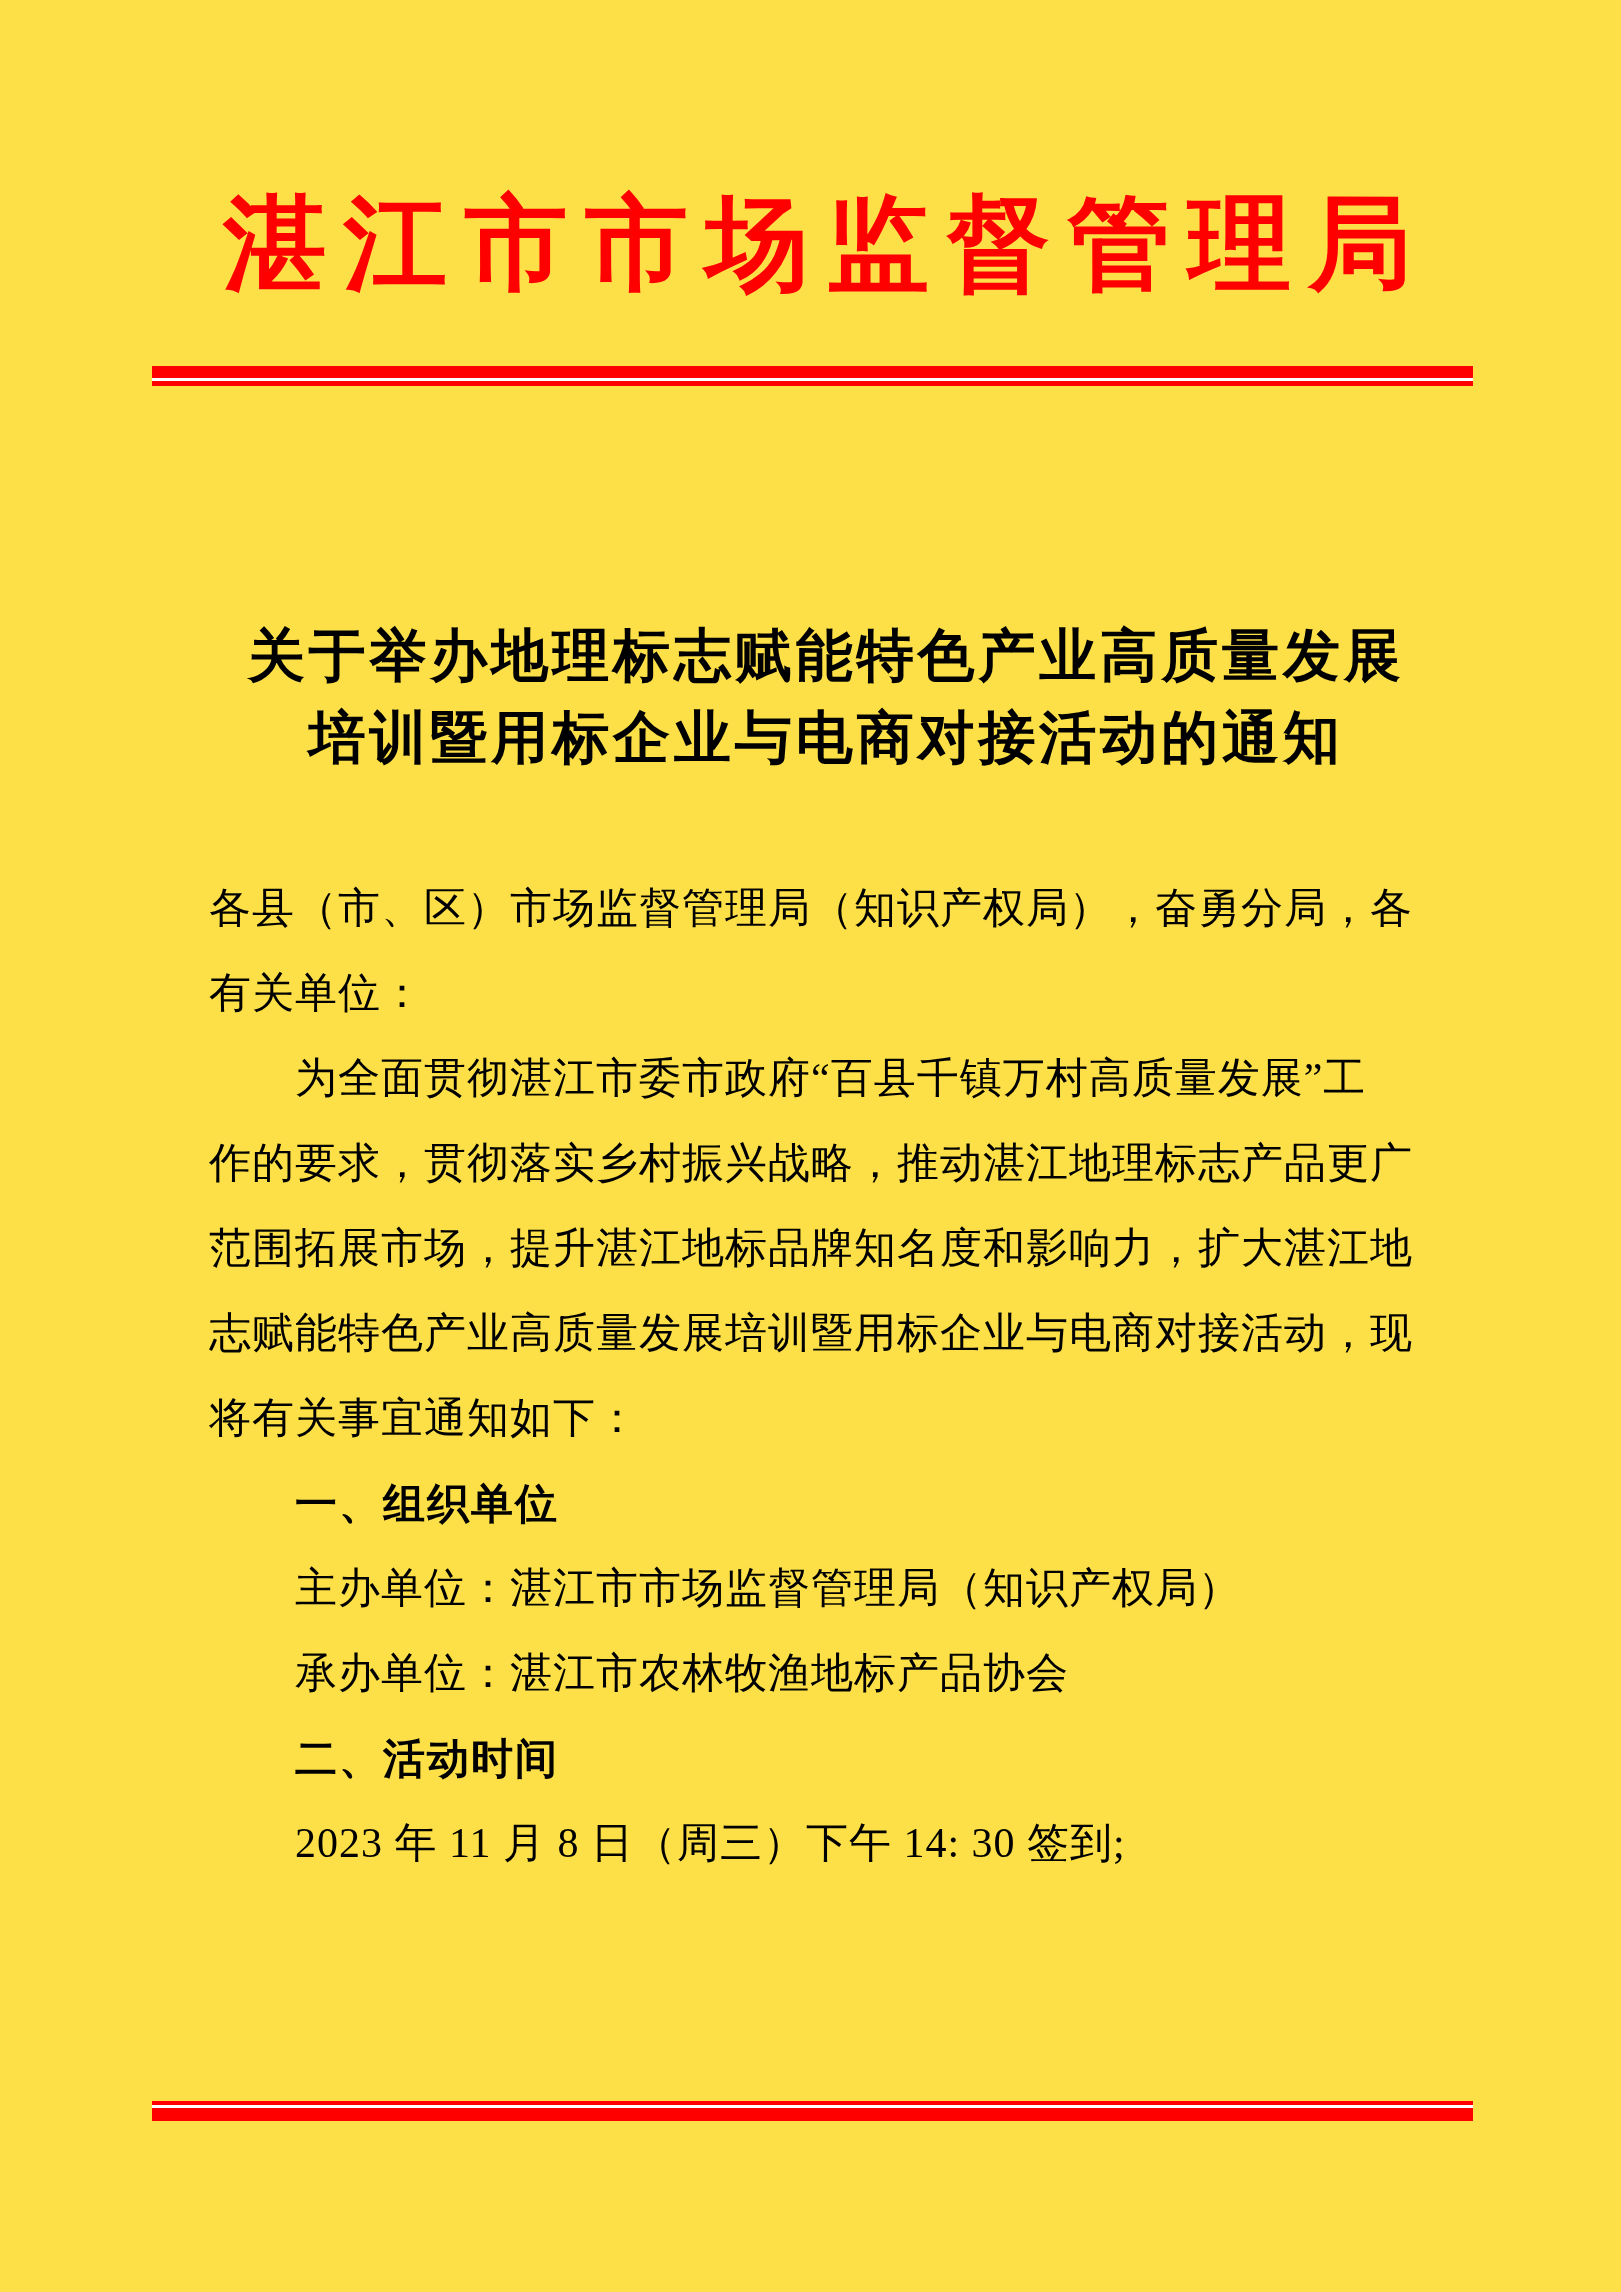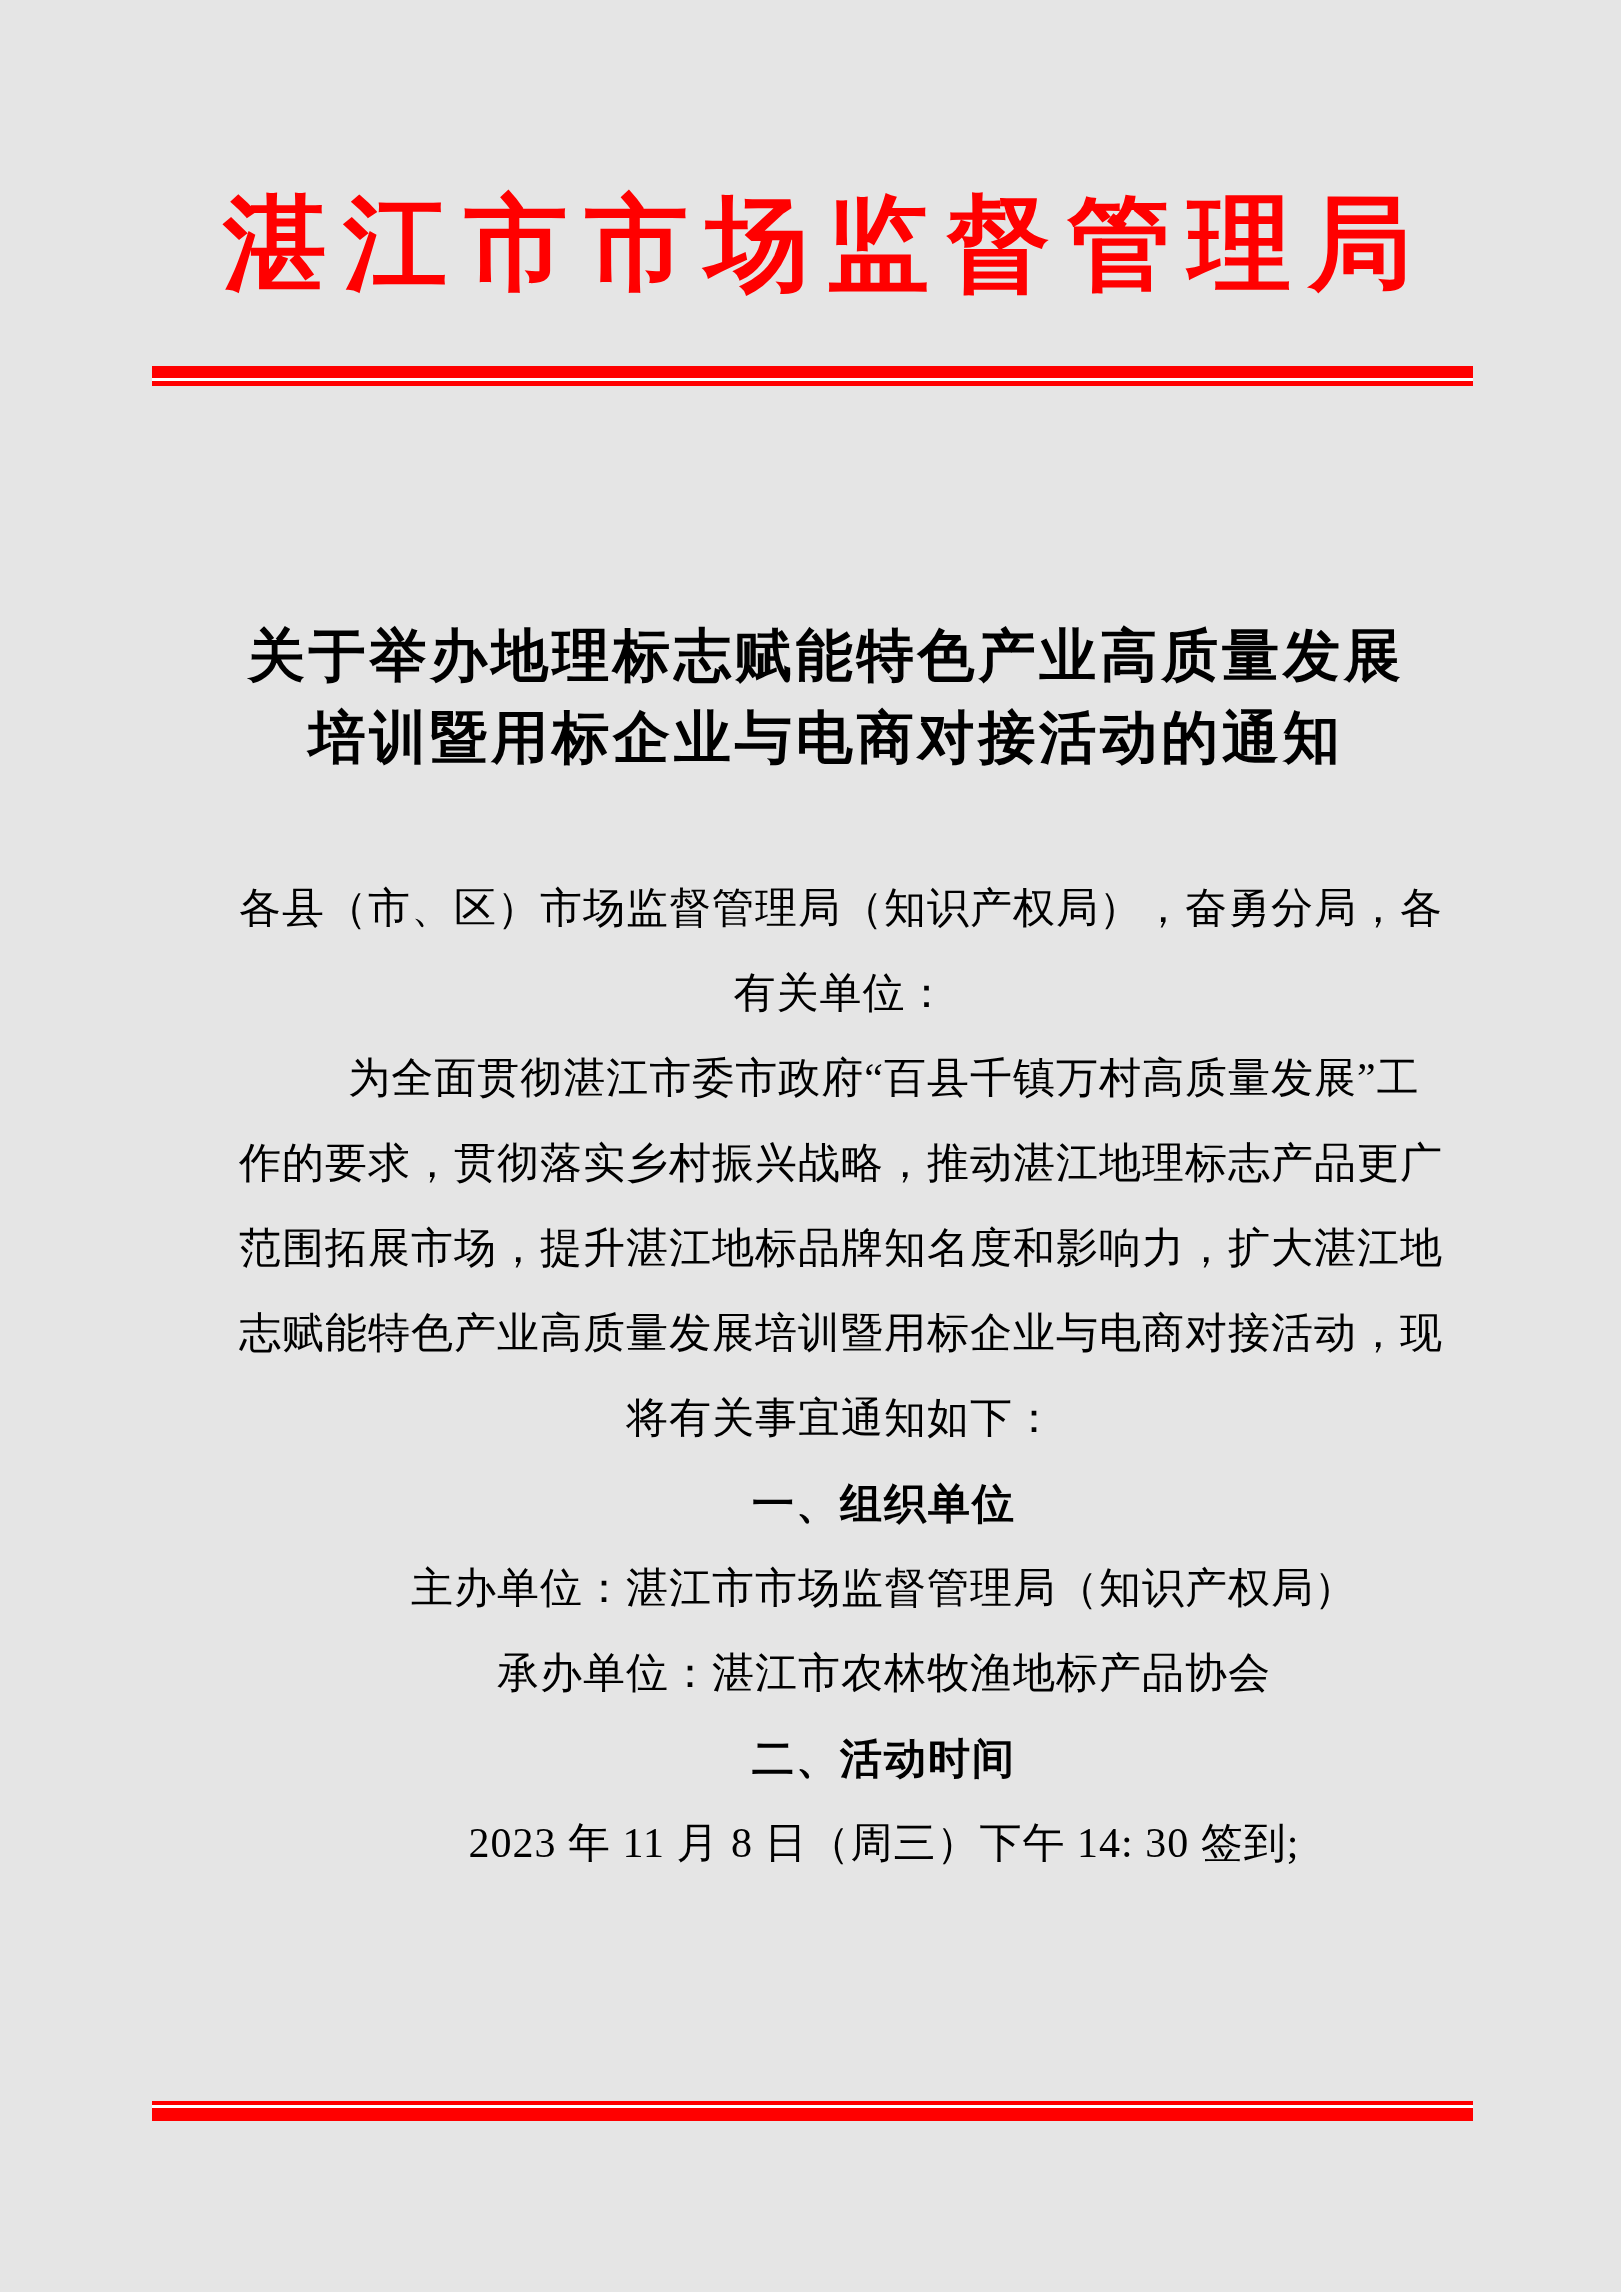--- a/index.html
+++ b/index.html
@@ -5,21 +5,21 @@
   html, body {
     margin: 0;
     padding: 0;
     background: #888;
   }
   .page {
     position: relative;
     width: 1621px;
     height: 2293px;
     margin: 0 auto;
-    background: #e5e5e5;
+    background: #fde047;
     overflow: hidden;
     font-family: "Liberation Serif", "DejaVu Serif", serif;
     color: #000000;
   }
 
   
   .org-header {
     position: absolute;
     top: 176px;
     left: 0;
@@ -70,21 +70,20 @@
     top: 866px;
     left: 209px;
     width: 1264px;
     font-size: 42px;
     line-height: 85px;
     letter-spacing: 1px;
   }
   .text-line {
     white-space: nowrap;
     height: 85px;
-    text-align: center;
   }
   .text-line.indent2 { padding-left: 86px; }
   .text-line.indent7 { padding-left: 311px; }
   .text-line.heading {
     padding-left: 86px;
     font-family: "Liberation Sans", "DejaVu Sans", sans-serif;
     font-weight: bold;
     letter-spacing: 2px;
   }
 </style>

